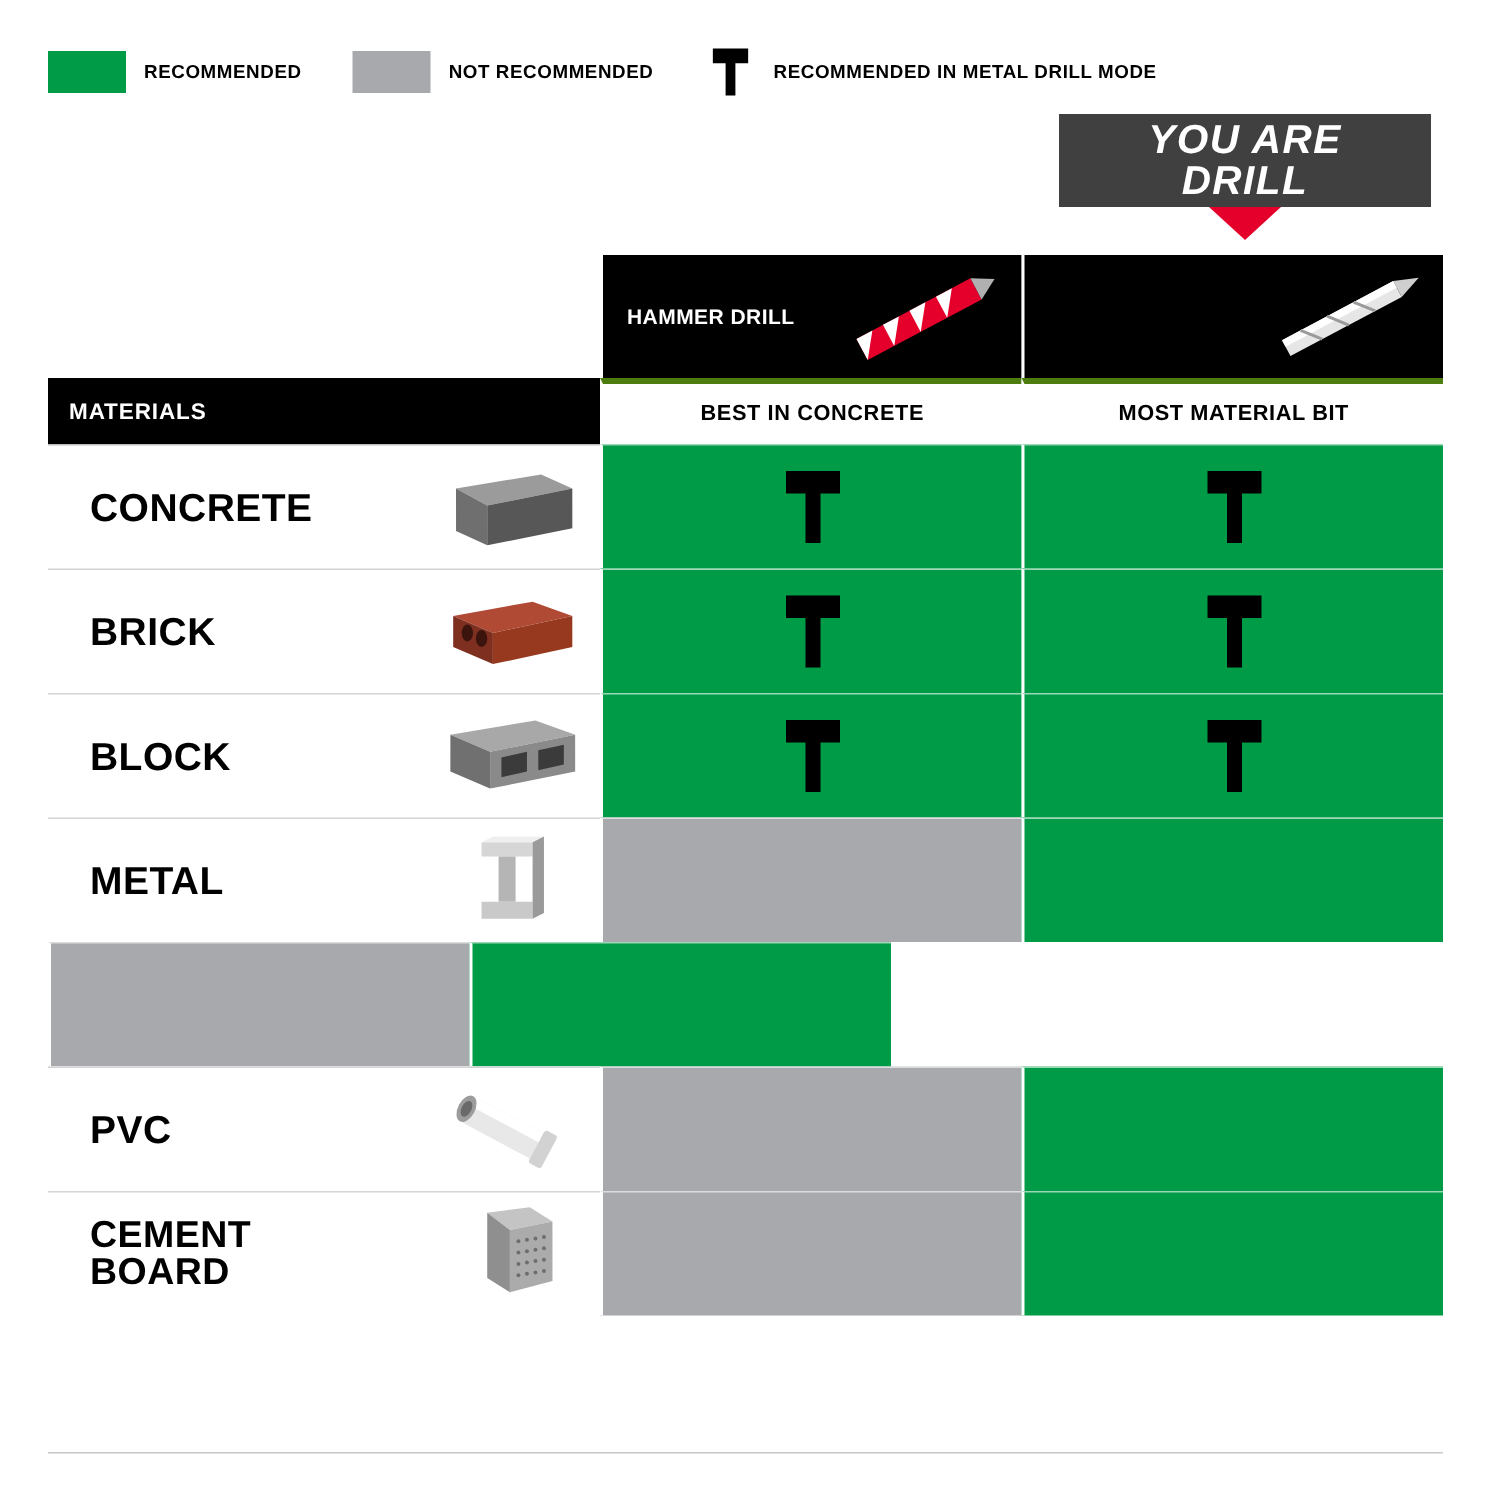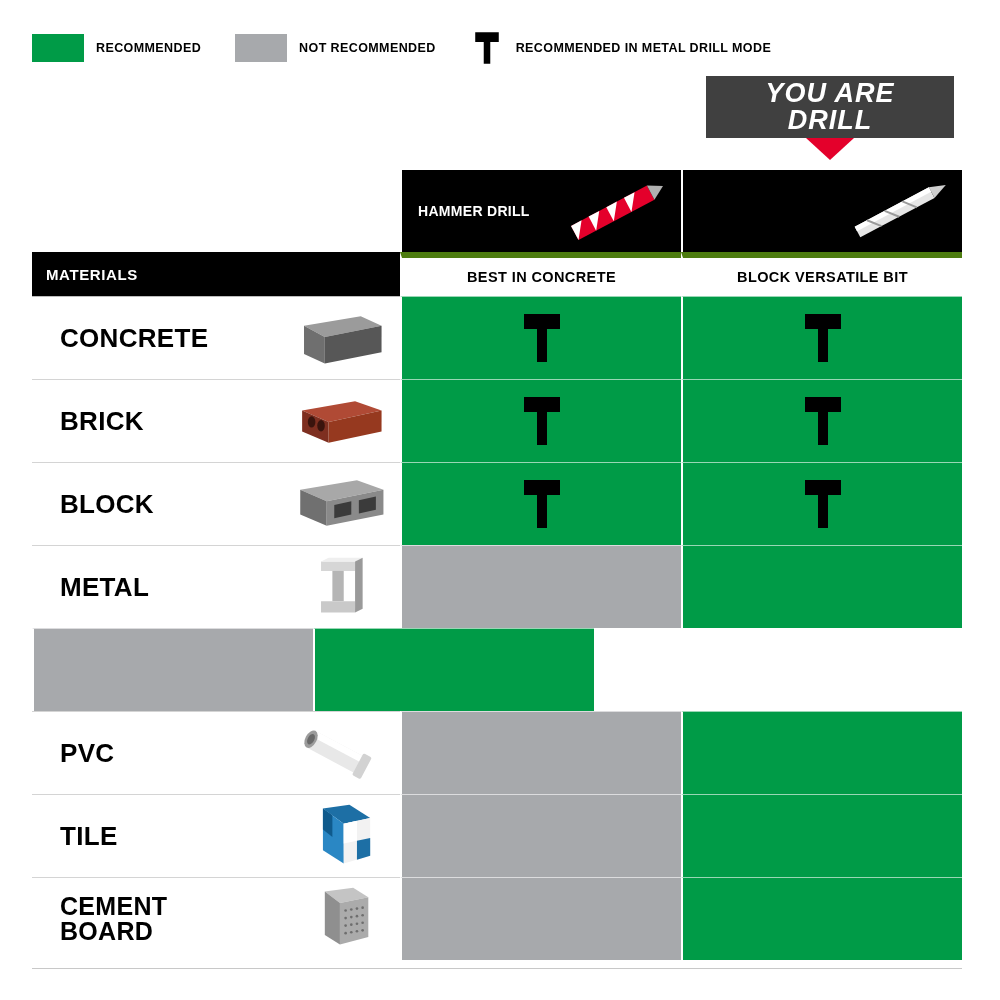--- a/index.html
+++ b/index.html
@@ -121,21 +121,21 @@
     background: #000;
     display: flex; align-items: center;
     padding-left: 14px;
   }
   .sub-mat span {
     color: #fff; font-weight: bold; font-size: 15px; letter-spacing: 0.6px;
   }
   .sub-cell {
     background: #fff;
     display: flex; align-items: center; justify-content: center;
-    border-top: 6px solid #4d7c0f;
+    border-top: 4px solid #4d7c0f;
     border-left: 2px solid #fff;
   }
   .sub-cell span {
     color: #000; font-weight: bold; font-size: 14.5px; letter-spacing: 0.4px;
   }
 
   
   .data-row { height: 83px; }
   .mat-cell {
     background: #fff;
@@ -246,21 +246,21 @@
     </div>
 
     <div class="row sub-band">
       <div class="col-mat sub-mat">
         <span>MATERIALS</span>
       </div>
       <div class="col-hd sub-cell">
         <span>BEST IN CONCRETE</span>
       </div>
       <div class="col-mm sub-cell">
-        <span>BLOCK VERSATILE BIT</span>
+        <span>MOST MATERIAL BIT</span>
       </div>
     </div>
 
     <div class="row data-row row-first">
       <div class="col-mat mat-cell">
         <div class="mat-name">CONCRETE</div>
         <div class="mat-icon">
           <svg viewBox="0 0 110 74" width="104" height="70" aria-hidden="true">
             <polygon points="18,24 78,14 100,24 40,36" fill="#9b9b9b"></polygon>
             <polygon points="18,24 40,36 40,64 18,54" fill="#6f6f6f"></polygon>
@@ -364,37 +364,20 @@
               <ellipse cx="22" cy="38" rx="3.5" ry="6" fill="#6a6a6a"></ellipse>
               <rect x="78" y="25" width="10" height="26" rx="2" fill="#d2d2d2"></rect>
             </g>
           </svg>
         </div>
       </div>
       <div class="col-hd cell grey"></div>
       <div class="col-mm cell green"></div>
     </div>
 
-    <div class="row data-row">
-      <div class="col-mat mat-cell">
-        <div class="mat-name">TILE</div>
-        <div class="mat-icon">
-          <svg viewBox="0 0 110 74" width="104" height="70" aria-hidden="true">
-            <polygon points="38,8 66,4 88,18 60,24" fill="#1d6fa5"></polygon>
-            <polygon points="38,8 60,24 60,66 38,52" fill="#2a87c4"></polygon>
-            <polygon points="60,24 88,18 88,58 60,66" fill="#f2f2f2"></polygon>
-            <polygon points="60,24 74,21 74,42 60,45" fill="#ffffff"></polygon>
-            <polygon points="74,42 88,39 88,58 74,62" fill="#1d6fa5"></polygon>
-            <polygon points="38,8 48,15 48,38 38,30" fill="#0f5a8c"></polygon>
-          </svg>
-        </div>
-      </div>
-      <div class="col-hd cell grey"></div>
-      <div class="col-mm cell green"></div>
-    </div>
 
     <div class="row data-row">
       <div class="col-mat mat-cell">
         <div class="mat-name two-line">CEMENT BOARD</div>
         <div class="mat-icon">
           <svg viewBox="0 0 110 74" width="104" height="70" aria-hidden="true">
             <polygon points="40,8 70,4 86,14 56,20" fill="#c4c4c4"></polygon>
             <polygon points="40,8 56,20 56,64 40,54" fill="#8f8f8f"></polygon>
             <polygon points="56,20 86,14 86,56 56,64" fill="#ababab"></polygon>
             <g fill="#6e6e6e">

